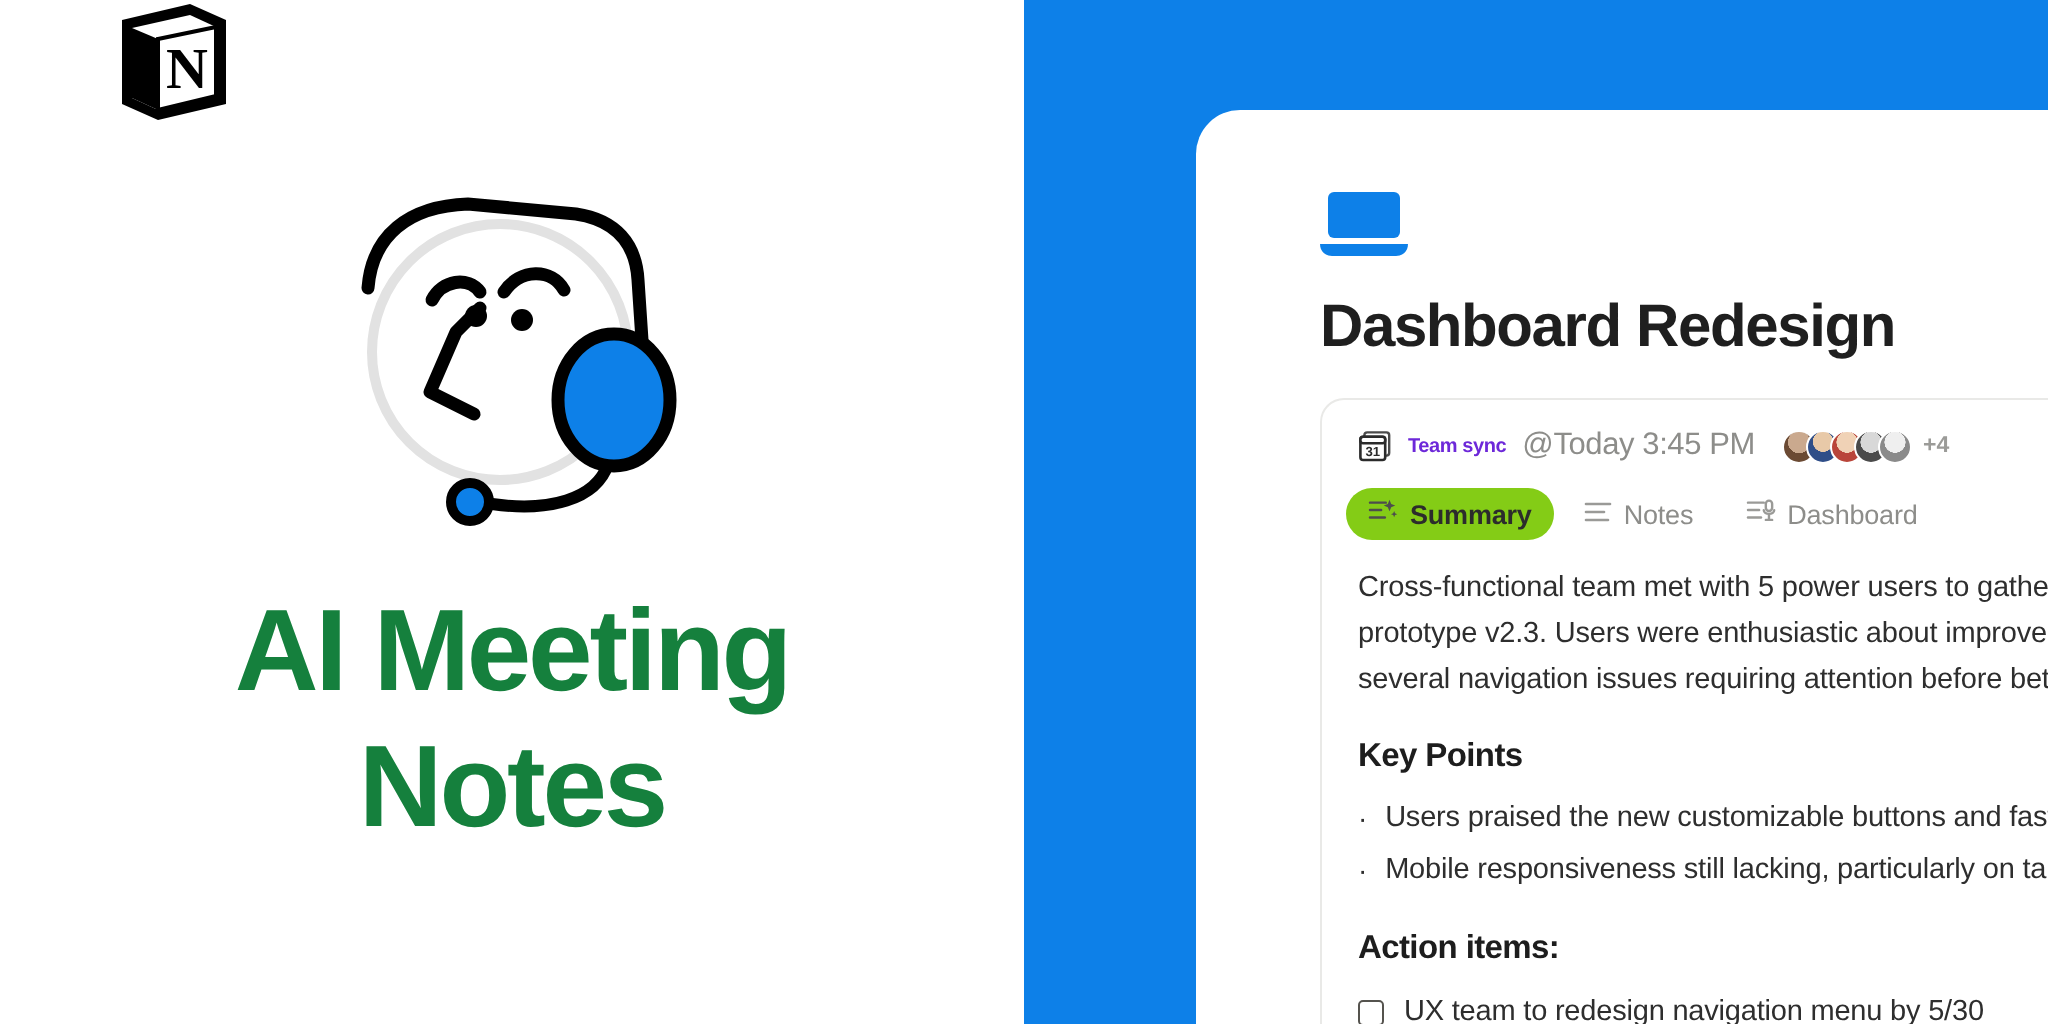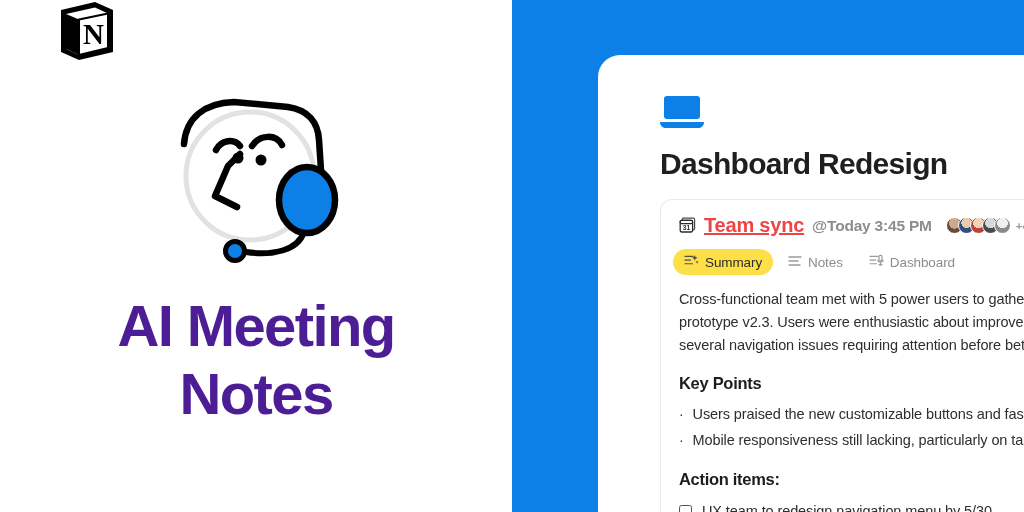--- a/index.html
+++ b/index.html
@@ -13,21 +13,21 @@
 
   
   .left-panel { position:absolute; left:0; top:0; width:512px; height:512px; background:#ffffff; }
 
   .notion-logo { position:absolute; left:55px; top:0px; width:64px; height:62px; }
 
   .hero-art { position:absolute; left:168px; top:88px; width:182px; height:182px; }
 
   .hero-title {
     position:absolute; left:0; top:292px; width:512px;
-    text-align:center; color:#4c1d95;
+    text-align:center; color:#15803d;
     font-size:58px; line-height:68px; font-weight:700; letter-spacing:-1.6px;
   }
   .hero-title .line { display:block; }
 
   
   .right-panel { position:absolute; left:512px; top:0; width:512px; height:512px; background:#0d80e8; }
 
   .doc-card {
     position:absolute; left:598px; top:55px;
     width:470px; height:457px;
@@ -53,22 +53,22 @@
     border-right:none;
     border-bottom:none;
     border-top-left-radius:12px;
     background:#fff;
     padding:14px 0 0 18px;
     min-height:300px;
   }
 
   .meet-row { display:flex; align-items:center; gap:8px; white-space:nowrap; }
   .cal-icon { width:17px; height:17px; flex:0 0 auto; }
-  .meet-name { font-size:20px; font-weight:700; color:#ef4444; letter-spacing:-0.2px;text-decoration:underline; }
-  .meet-when { font-size:15.5px; font-weight:700; color:#8d8d8a; letter-spacing:-0.2px; }
+  .meet-name { font-size:10px; font-weight:700; color:#6d28d9; letter-spacing:-0.2px; }
+  .meet-when { font-size:15.5px; font-weight:400; color:#8d8d8a; letter-spacing:-0.2px; }
 
   .avatars { display:flex; align-items:center; margin-left:6px; }
   .avatar {
     width:17px; height:17px; border-radius:50%;
     border:1.5px solid #fff; margin-left:-5px;
     background-size:cover; flex:0 0 auto;
   }
   .avatar:first-child { margin-left:0; }
   .a1 { background:radial-gradient(circle at 50% 34%, #caa98e 0 44%, #6b4a33 45% 100%); }
   .a2 { background:radial-gradient(circle at 50% 32%, #e8c9a8 0 40%, #2f4e88 41% 100%); }
@@ -78,21 +78,21 @@
   .avatar-more { font-size:11.5px; color:#9b9b98; margin-left:5px; font-weight:600; }
 
   
   .tabs { display:flex; align-items:center; gap:4px; margin-top:12px; margin-left:-6px; }
   .tab {
     display:flex; align-items:center; gap:6px;
     padding:5px 11px; border-radius:16px;
     font-size:13.5px; color:#8d8d8a; white-space:nowrap;
     letter-spacing:-0.1px;
   }
-  .tab.active { background:#fde047; color:#2c2c2c; font-weight:400; }
+  .tab.active { background:#84cc16; color:#2c2c2c; font-weight:700; }
   .tab svg { flex:0 0 auto; }
 
   
   .para {
     margin-top:13px; width:460px;
     font-size:14.5px; line-height:23px; color:#2e2e2e; letter-spacing:-0.1px;
   }
   .sec-head {
     margin-top:14px;
     font-size:16.5px; line-height:24px; font-weight:700; color:#1d1d1d; letter-spacing:-0.3px;

